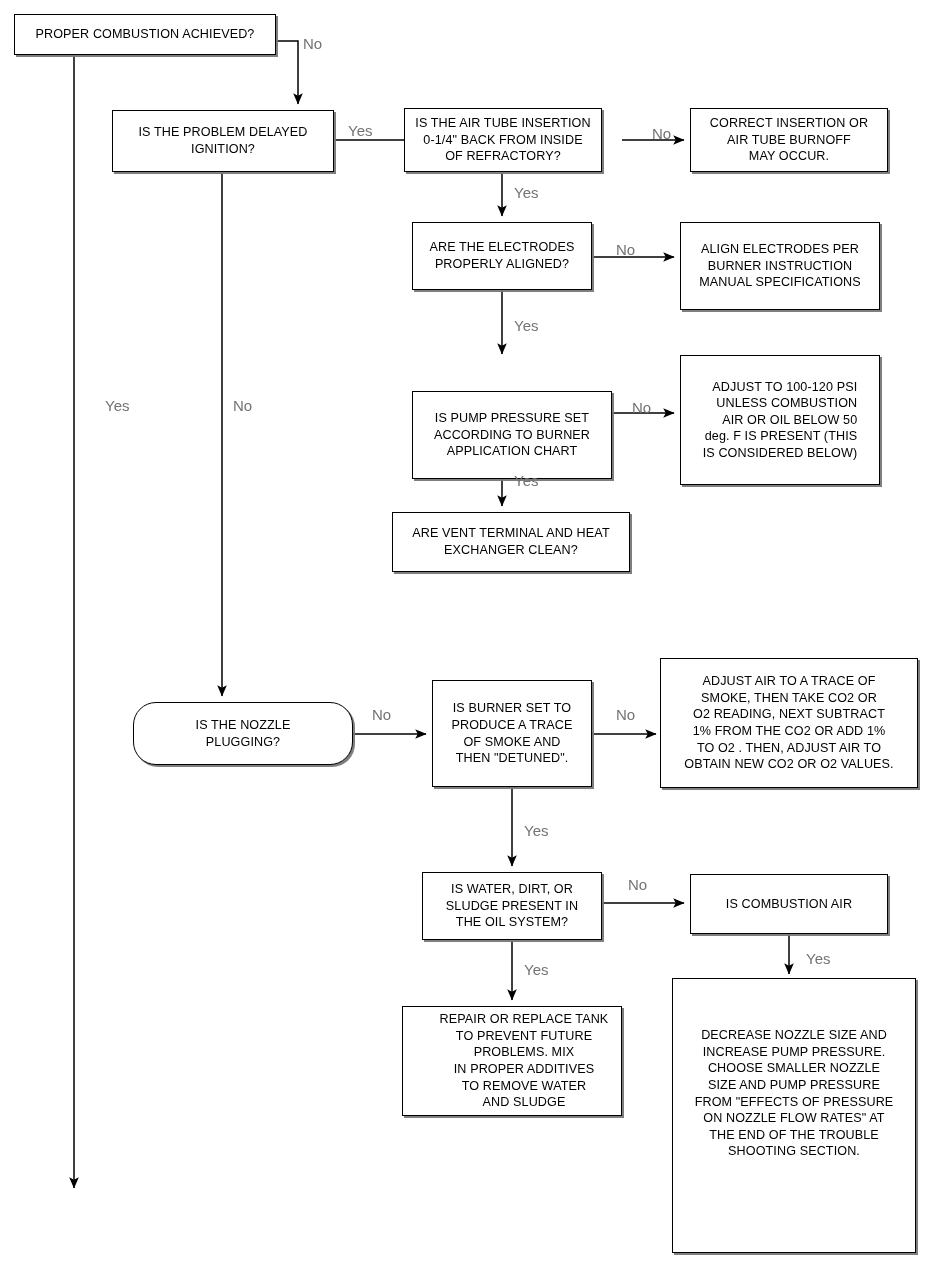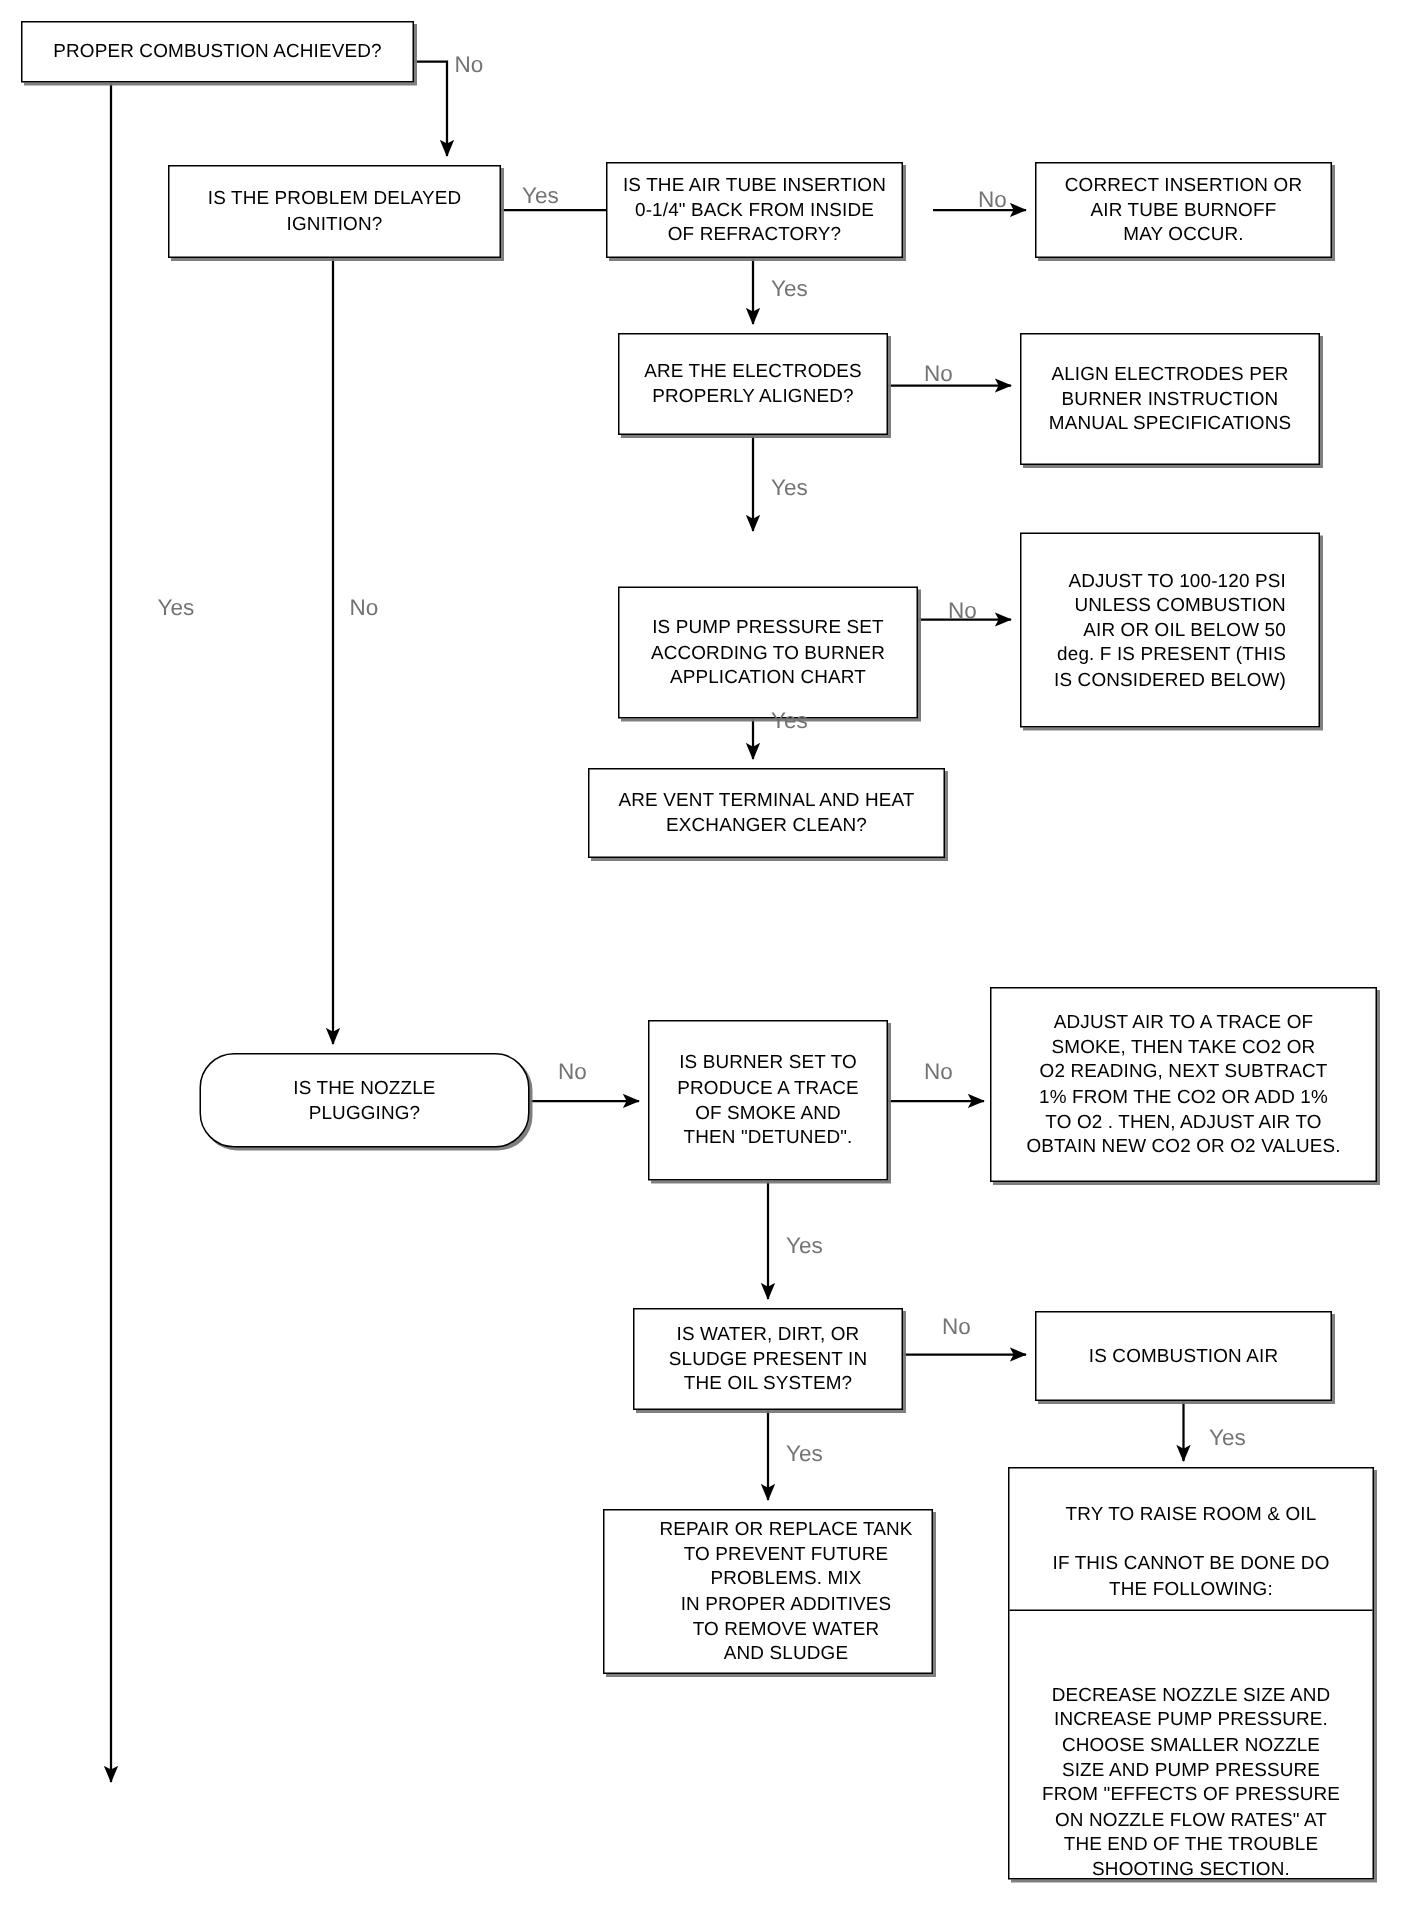--- a/index.html
+++ b/index.html
@@ -168,24 +168,20 @@
   <div class="node" style="left:690px; top:874px; width:198px; height:60px;">IS COMBUSTION AIR</div>
 
   <div class="node" style="left:402px; top:1006px; width:220px; height:110px;padding-left:28px;">REPAIR OR REPLACE TANK
 TO PREVENT FUTURE
 PROBLEMS. MIX
 IN PROPER ADDITIVES
 TO REMOVE WATER
 AND SLUDGE</div>
 
   <div class="node split" style="left:672px; top:978px; width:244px; height:275px;">
-    <div class="seg top" style="height:78px;">TRY TO RAISE ROOM &amp; OIL
-
-IF THIS CANNOT BE DONE DO
-THE FOLLOWING:</div>
     <div class="seg" style="height:196px;">DECREASE NOZZLE SIZE AND
 INCREASE PUMP PRESSURE.
 CHOOSE SMALLER NOZZLE
 SIZE AND PUMP PRESSURE
 FROM "EFFECTS OF PRESSURE
 ON NOZZLE FLOW RATES" AT
 THE END OF THE TROUBLE
 SHOOTING SECTION.</div>
   </div>
 

